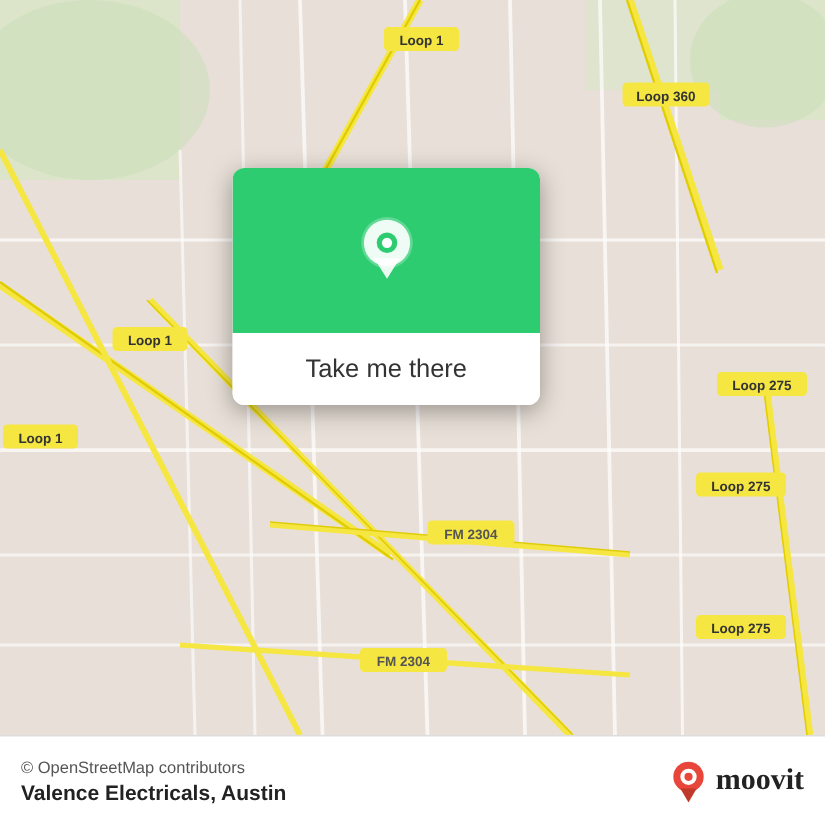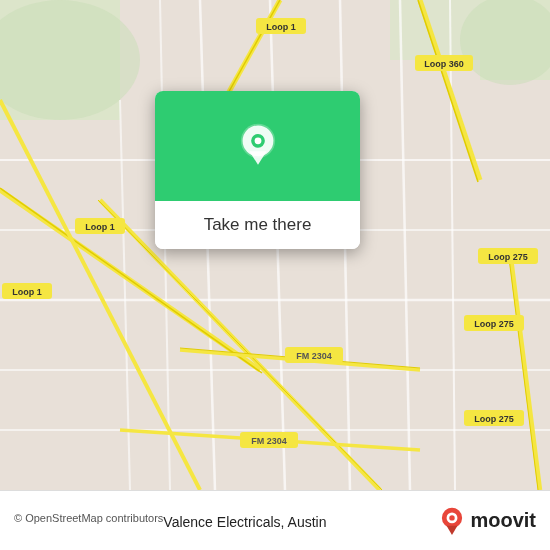--- a/index.html
+++ b/index.html
@@ -23,21 +23,21 @@
     #map-svg {
       width: 100%;
       height: 100%;
       position: absolute;
       top: 0; left: 0;
     }
 
     
     #popup-card {
       position: absolute;
-      top: 91px;
+      top: 112px;
       left: 155px;
       width: 205px;
       background: white;
       border-radius: 8px;
       box-shadow: 0 4px 16px rgba(0,0,0,0.35);
       overflow: hidden;
       display: flex;
       flex-direction: column;
       align-items: center;
     }
@@ -80,46 +80,46 @@
       padding: 0 14px;
     }
 
     #osm-credit {
       font-size: 11px;
       color: #555;
     }
 
     #place-name {
       font-size: 14px;
-      font-weight: 400;
+      font-weight: 700;
       color: #222;
       margin-top: 2px;
     }
 
     #moovit-logo {
       display: flex;
       align-items: center;
       gap: 4px;
+      font-family: Liberation Serif, serif;
     }
 
     #moovit-pin {
       width: 28px;
       height: 28px;
     }
 
     #moovit-text {
       font-size: 20px;
       font-weight: 700;
       color: #222;
     }
 
     #bottom-left {
       display: flex;
-      flex-direction: row;
-      text-align: right;
+      flex-direction: column;
     }
   </style>
 </head>
 <body>
 
 <div id="map-container">
   <svg id="map-svg" viewBox="0 0 550 490" xmlns="http://www.w3.org/2000/svg">
 
     <rect width="550" height="490" fill="#e8e0d8"></rect>
 

